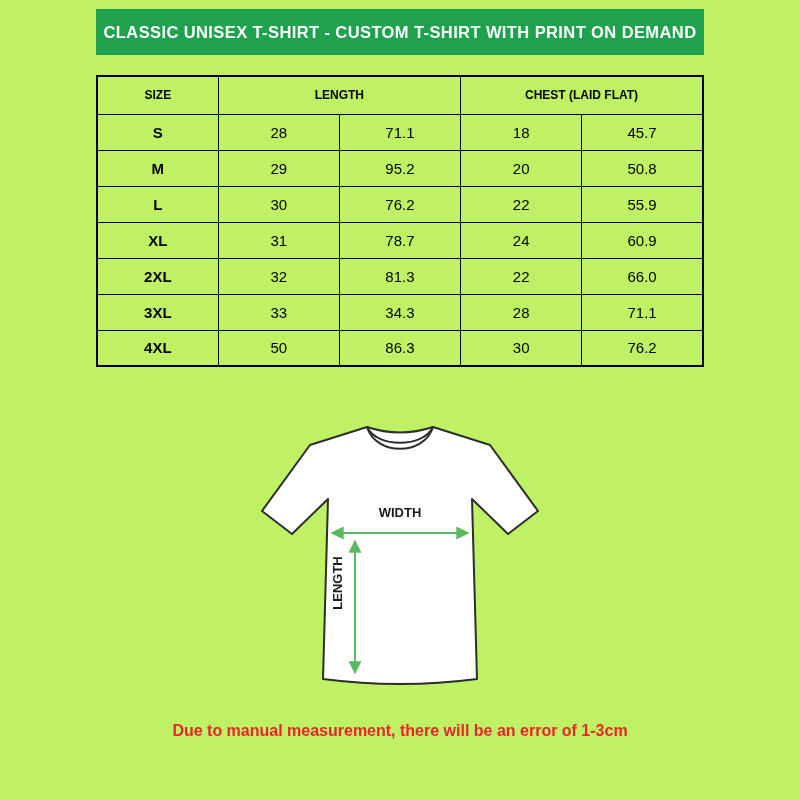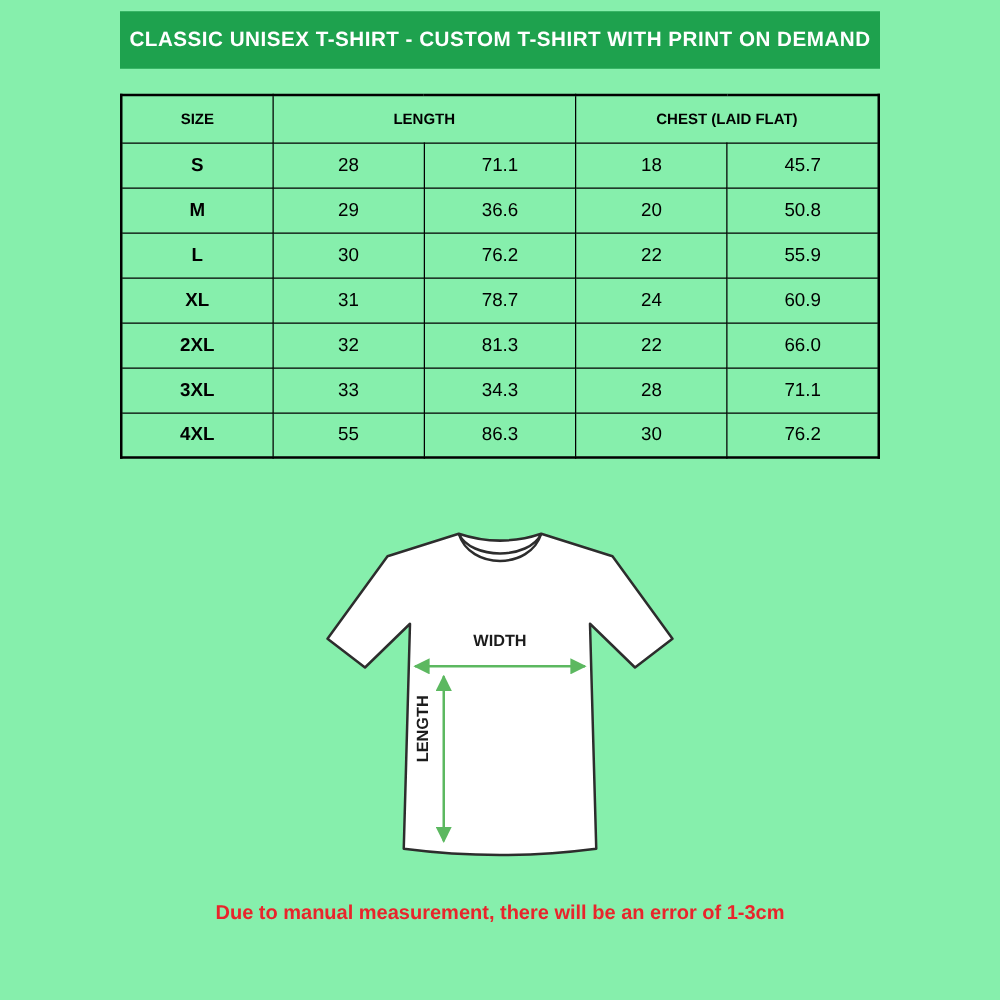--- a/index.html
+++ b/index.html
@@ -2,21 +2,21 @@
 <html style="--banner-green: #1ea24e; --arrow-green: #5cb860; --note-red: #e9242b; --table-border: #000000; --outline-dark: #2d2d2d;"><head>
 <meta charset="utf-8">
 <style>
   * { margin: 0; padding: 0; box-sizing: border-box; }
   html, body { background: #ffffff; }
   body {
     width: 800px; height: 800px;
     font-family: "Liberation Sans", sans-serif;
     overflow: hidden;
   }
-  .page { width: 800px; height: 800px; padding-top: 9px; background: #86efac; }
+  .page { width: 800px; height: 800px; padding-top: 9px; background: #bef264; }
 
   .banner {
     width: 608px; height: 46px;
     margin: 0 auto 20px auto;
     background: var(--banner-green, #1ea24e);
     color: #ffffff;
     display: flex; align-items: center; justify-content: center;
     font-weight: bold; font-size: 16.5px; letter-spacing: 0.4px;
     text-align: center;
   }
@@ -90,21 +90,21 @@
         <tr>
           <td class="size-col">S</td>
           <td>28</td>
           <td>71.1</td>
           <td>18</td>
           <td>45.7</td>
         </tr>
         <tr>
           <td class="size-col">M</td>
           <td>29</td>
-          <td>36.6</td>
+          <td>95.2</td>
           <td>20</td>
           <td>50.8</td>
         </tr>
         <tr>
           <td class="size-col">L</td>
           <td>30</td>
           <td>76.2</td>
           <td>22</td>
           <td>55.9</td>
         </tr>
@@ -124,21 +124,21 @@
         </tr>
         <tr>
           <td class="size-col">3XL</td>
           <td>33</td>
           <td>34.3</td>
           <td>28</td>
           <td>71.1</td>
         </tr>
         <tr>
           <td class="size-col">4XL</td>
-          <td>55</td>
+          <td>50</td>
           <td>86.3</td>
           <td>30</td>
           <td>76.2</td>
         </tr>
       </tbody>
   </table>
 
   <div class="diagram-wrap">
     <svg width="300" height="295" viewBox="0 0 300 295">
       <defs>

